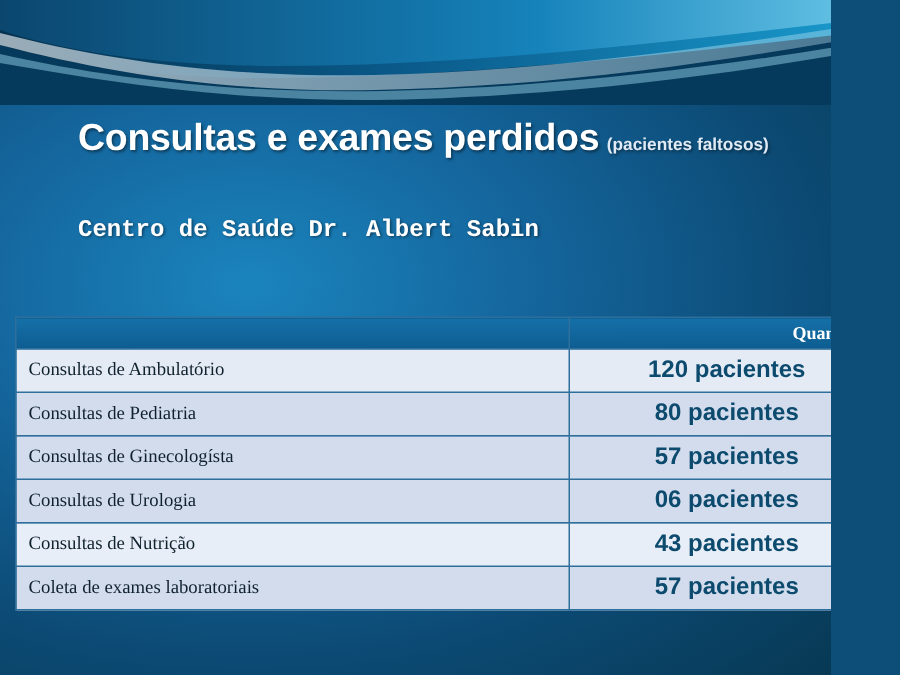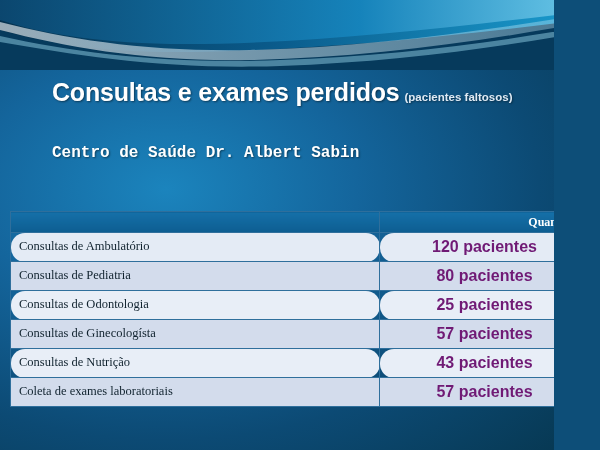--- a/index.html
+++ b/index.html
@@ -96,26 +96,26 @@
     font-size: 12.5px;
     color: #10222e;
     padding: 3px 0 3px 8px;
     height: 22px;
     line-height: 1.1;
   }
   tbody td.value-cell {
     font-family: "Liberation Sans", sans-serif;
     font-size: 16px;
     font-weight: bold;
-    color: #701a75;
+    color: #0c4a6e;
     text-align: center;
     height: 22px;
     line-height: 1.1;
   }
-  tbody tr.row-odd td { background: #e8eef7; border-radius: 14px; }
+  tbody tr.row-odd td { background: #e8eef7; }
   tbody tr.row-even td { background: #d3dcec; }
   tbody tr:first-child td { background: #e4ebf5; }
 </style>
 </head>
 <body>
 
 <div class="slide">
 
   <div class="banner">
     <svg width="600" height="70" viewBox="0 0 600 70" xmlns="http://www.w3.org/2000/svg">
@@ -158,27 +158,27 @@
     </thead>
     <tbody>
       <tr class="row-odd">
         <td class="label-cell">Consultas de Ambulatório</td>
         <td class="value-cell">120 pacientes</td>
       </tr>
       <tr class="row-even">
         <td class="label-cell">Consultas de Pediatria</td>
         <td class="value-cell">80 pacientes</td>
       </tr>
-      <tr class="row-odd">
-        <td class="label-cell">Consultas de Odontologia</td>
-        <td class="value-cell">25 pacientes</td>
-      </tr>
       <tr class="row-even">
         <td class="label-cell">Consultas de Ginecologísta</td>
         <td class="value-cell">57 pacientes</td>
+      </tr>
+      <tr class="row-even">
+        <td class="label-cell">Consultas de Urologia</td>
+        <td class="value-cell">06 pacientes</td>
       </tr>
       <tr class="row-odd">
         <td class="label-cell">Consultas de Nutrição</td>
         <td class="value-cell">43 pacientes</td>
       </tr>
       <tr class="row-even">
         <td class="label-cell">Coleta de exames laboratoriais</td>
         <td class="value-cell">57 pacientes</td>
       </tr>
     </tbody>

